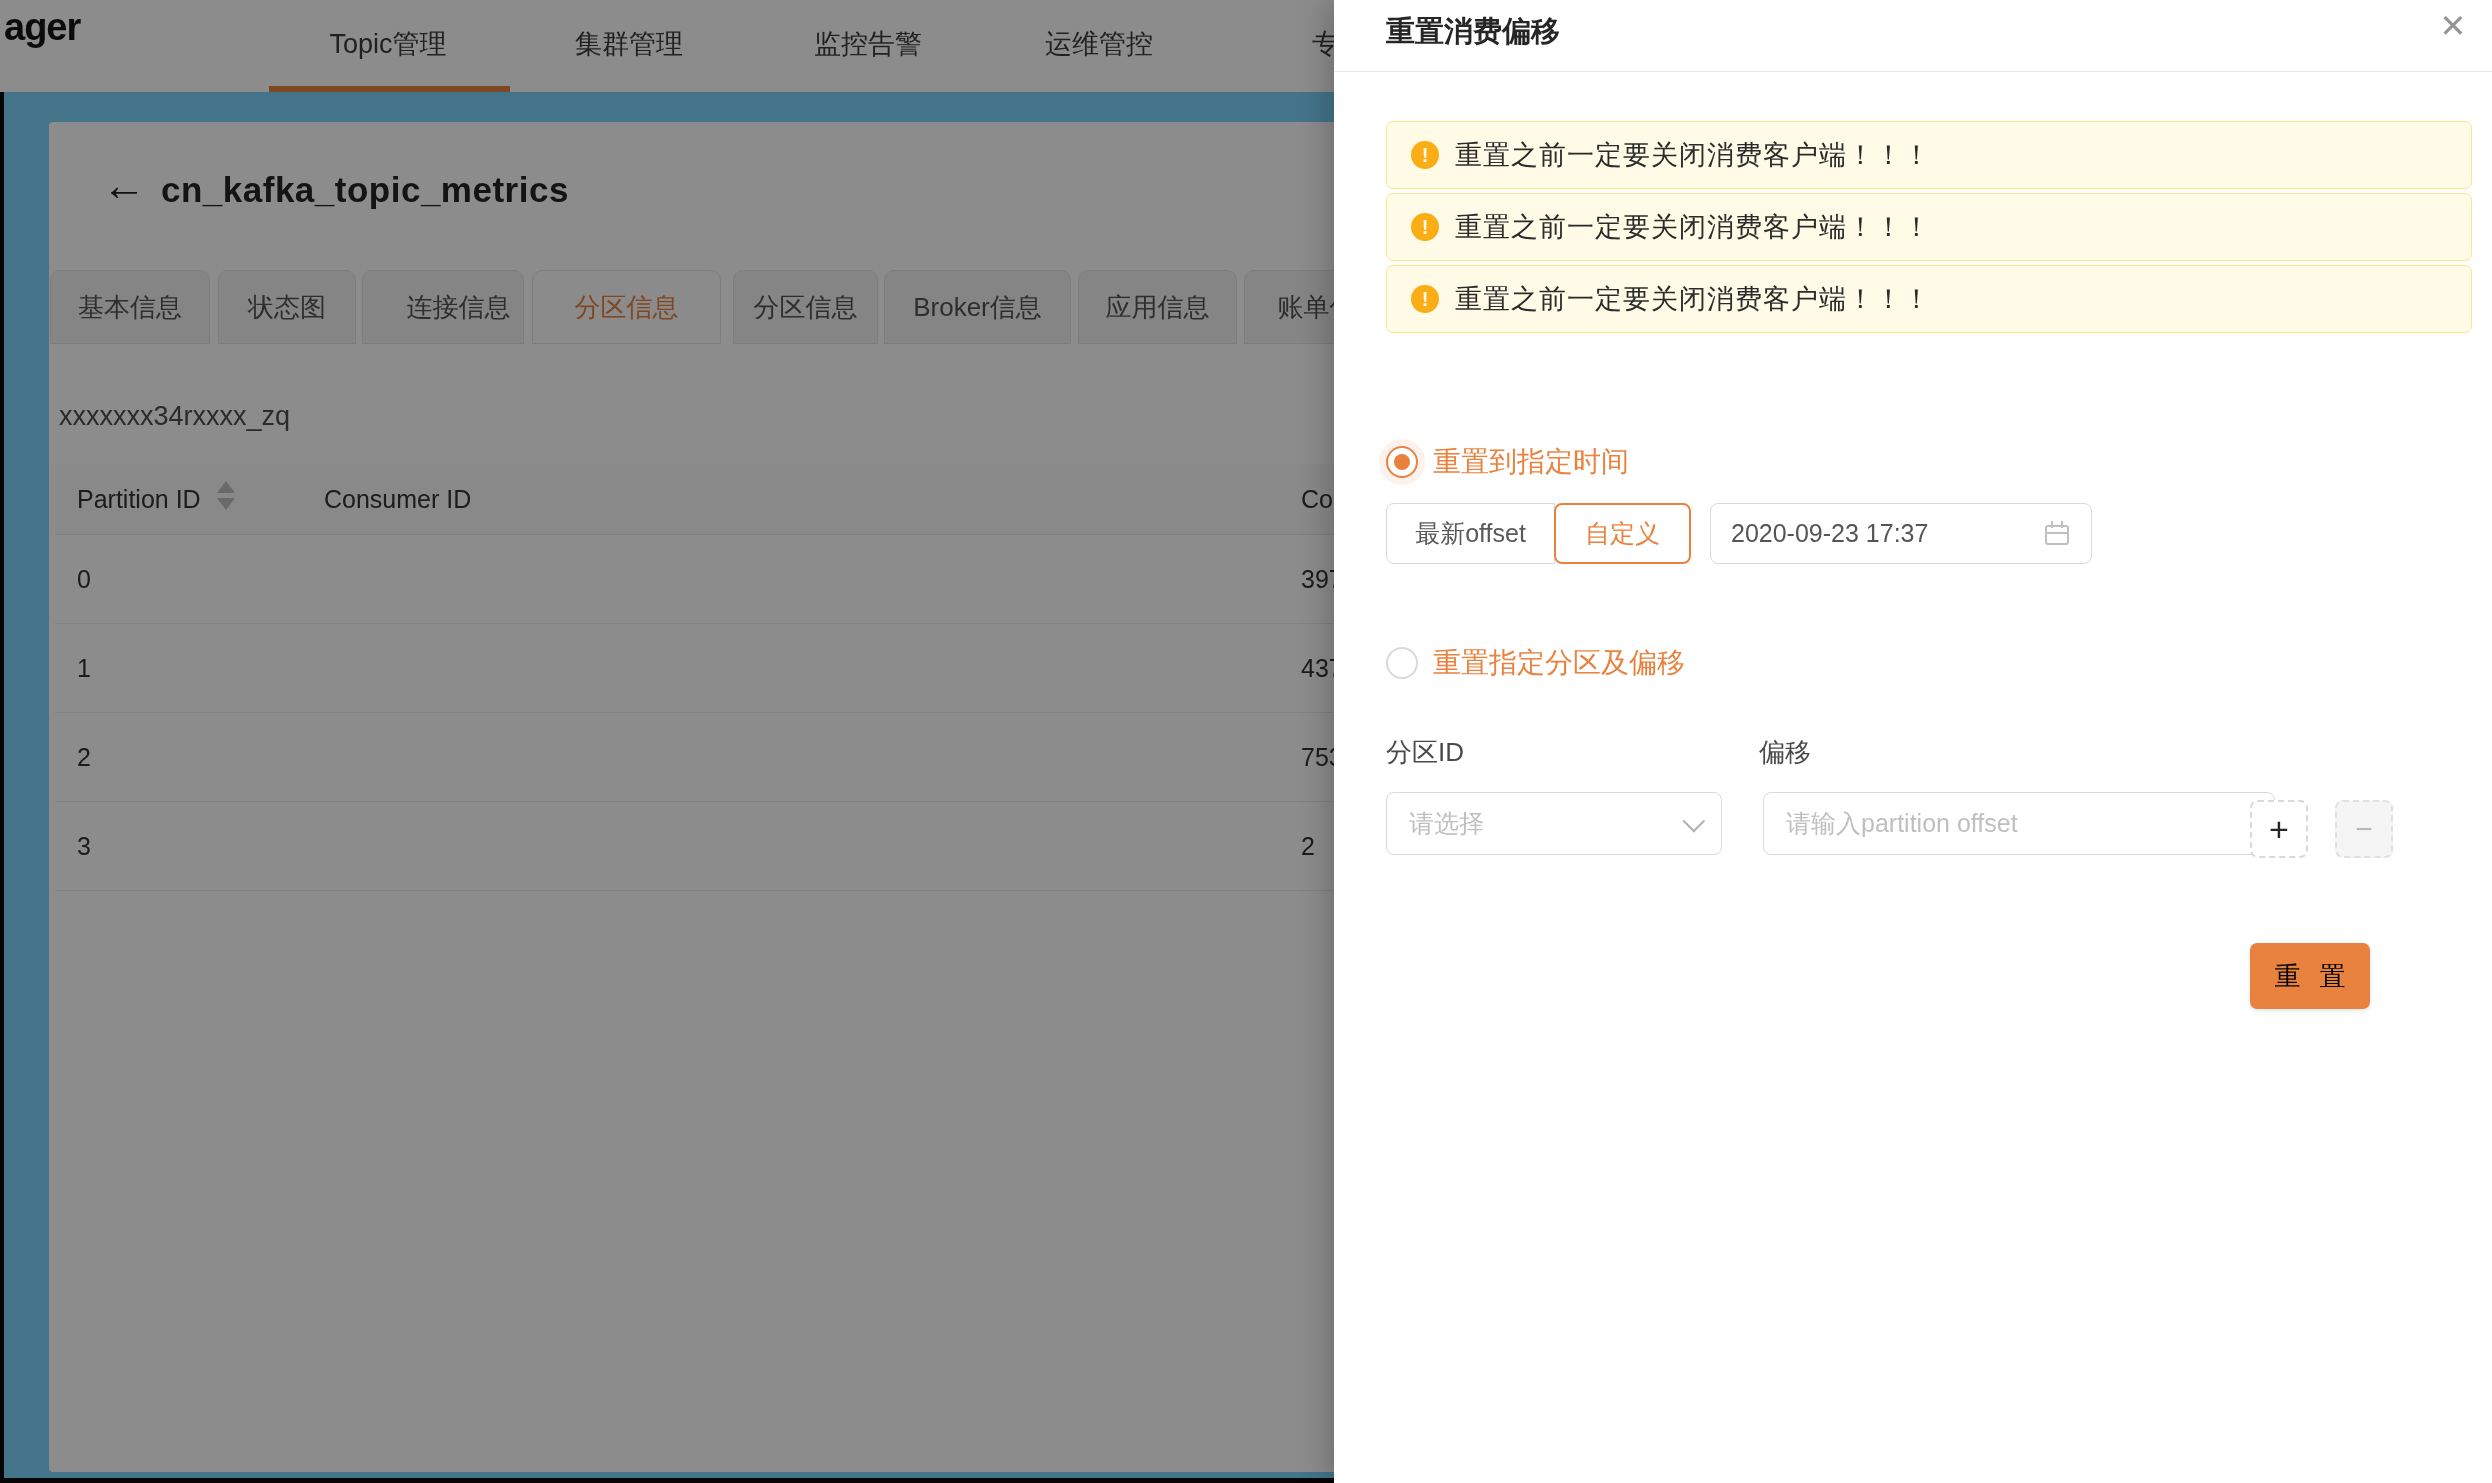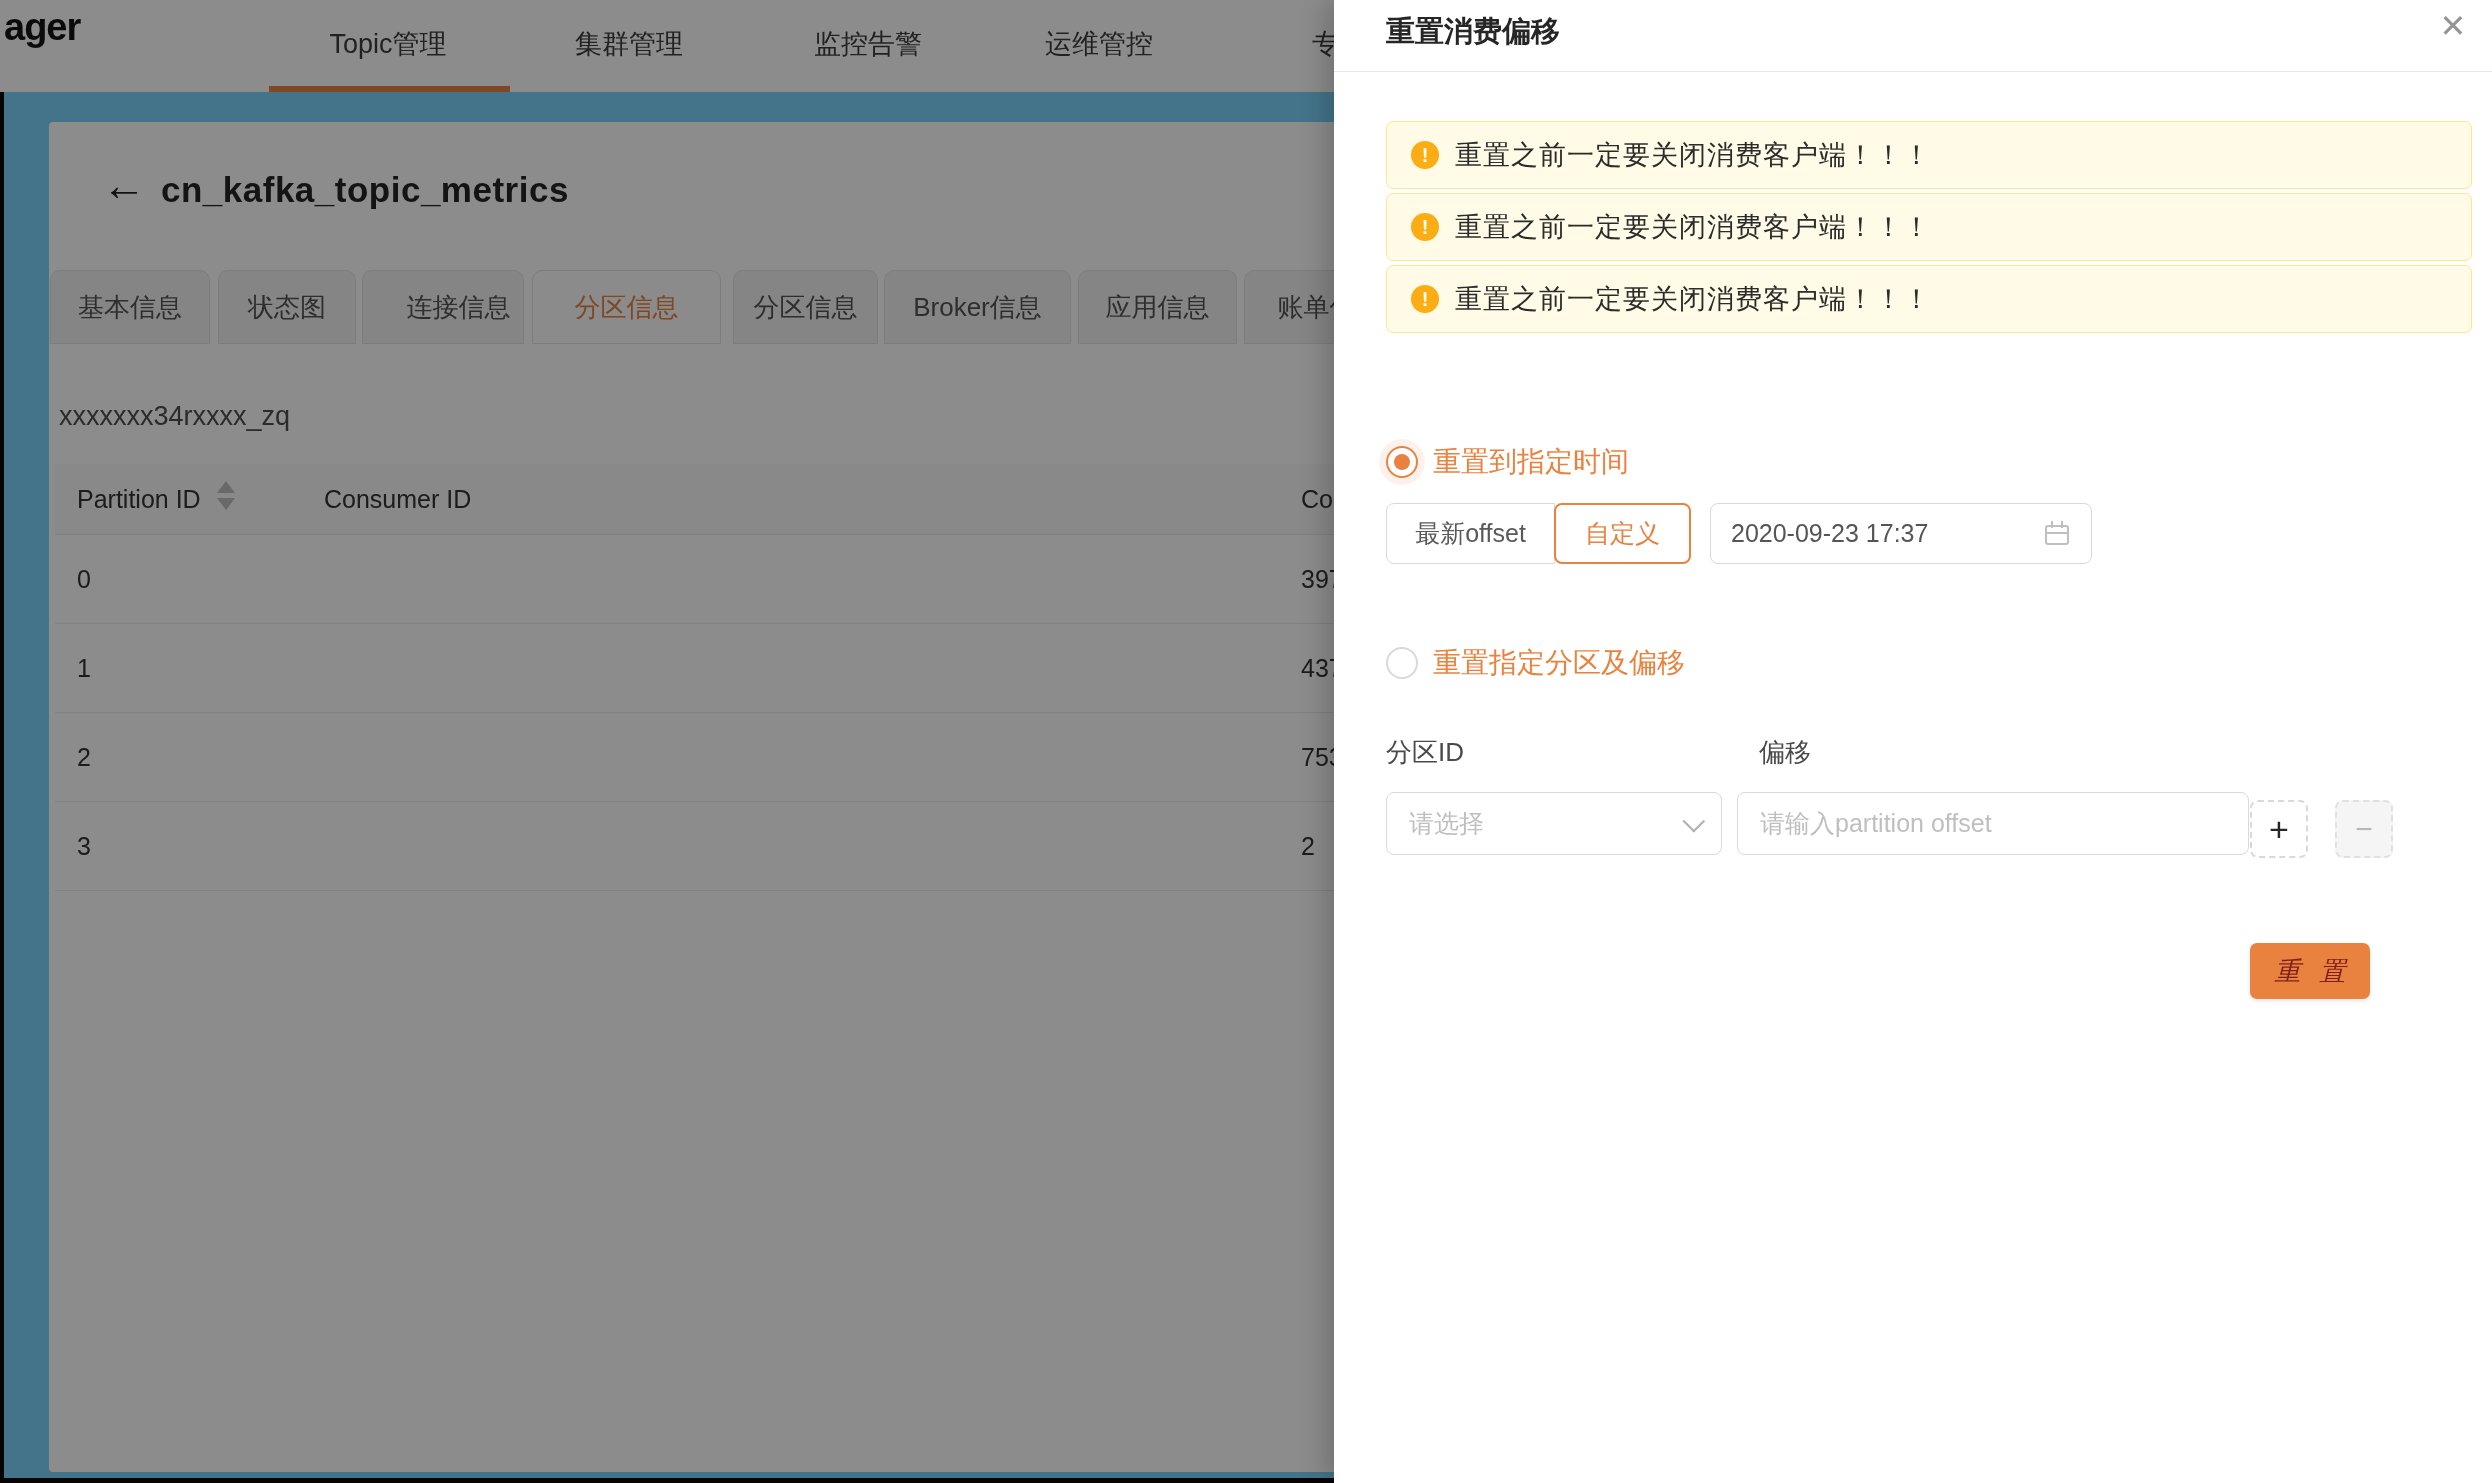--- a/index.html
+++ b/index.html
@@ -78,34 +78,34 @@
   .cal-icon .t2 { position:absolute; left:16px; top:0; width:2px; height:7px; background:#bfbfbf; }
 
   .field-label { position:absolute; top:735px; font-size:26px; color:#4a4a4a; }
 
   #partition-select { position:absolute; left:52px; top:792px; width:336px; height:63px; border:1px solid #d9d9d9;
     border-radius:8px; background:#fff; display:flex; align-items:center; padding:0 22px; cursor:pointer; }
   #partition-select .ph { flex:1; font-size:25px; color:#bfbfbf; }
   .chevron { width:16px; height:16px; border-right:2px solid #b0b0b0; border-bottom:2px solid #b0b0b0;
     transform:rotate(45deg) translateY(-4px); }
 
-  #offset-input { position:absolute; left:403px; top:792px; width:512px; height:63px; border:1px solid #d9d9d9;
+  #offset-input { position:absolute; left:429px; top:792px; width:512px; height:63px; border:1px solid #d9d9d9;
     border-radius:8px; padding:0 22px; font-size:25px; color:#555; outline:none;
     font-family:"Liberation Sans","DejaVu Sans",sans-serif; }
   #offset-input::placeholder { color:#bfbfbf; }
 
   .dashed-btn { position:absolute; top:800px; width:58px; height:58px; border:2px dashed #d9d9d9; border-radius:8px;
     display:flex; align-items:center; justify-content:center; font-size:34px; line-height:1; cursor:pointer; background:#fff; color:#262626; }
   #add-btn { left:916px; }
   #remove-btn { left:1001px; background:#f5f5f5; color:#b8b8b8; border-color:#e0e0e0; cursor:not-allowed; font-size:30px; }
 
-  #reset-btn { position:absolute; left:916px; top:943px; width:120px; height:56px; background:#e8823e; border:none;
-    border-radius:7px; color:#7f1d1d; font-size:26px; letter-spacing:6px; cursor:pointer; text-indent:6px;
+  #reset-btn { position:absolute; left:916px; top:943px; width:120px; height:66px; background:#e8823e; border:none;
+    border-radius:7px; color:#000000; font-size:26px; letter-spacing:6px; cursor:pointer; text-indent:6px;
     display:flex; align-items:center; justify-content:center; box-shadow:0 2px 4px rgba(0,0,0,0.1);
-    font-family:"Liberation Sans","DejaVu Sans",sans-serif;font-style:italic; }
+    font-family:"Liberation Sans","DejaVu Sans",sans-serif; }
 </style>
 </head>
 <body>
 
 <div id="page">
 
   <div id="topnav">
     <div id="logo">ager</div>
     <div class="nav-item" style="left:388px;">Topic管理</div>
     <div class="nav-item" style="left:629px;">集群管理</div>

